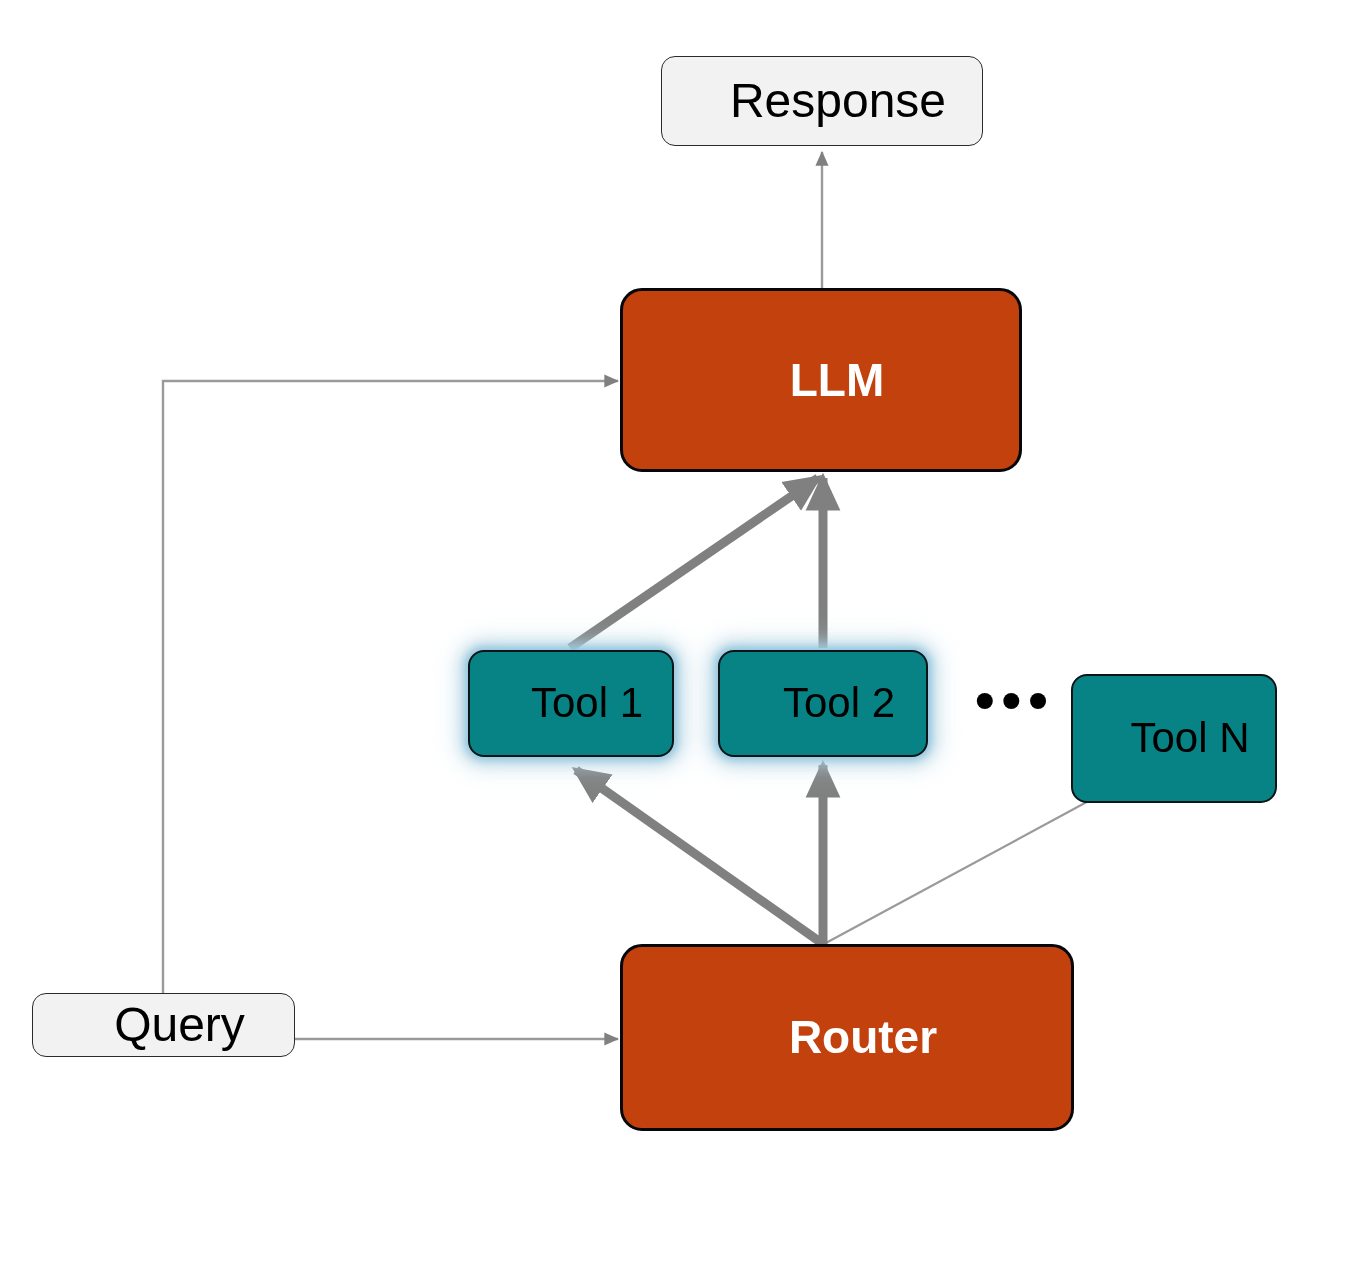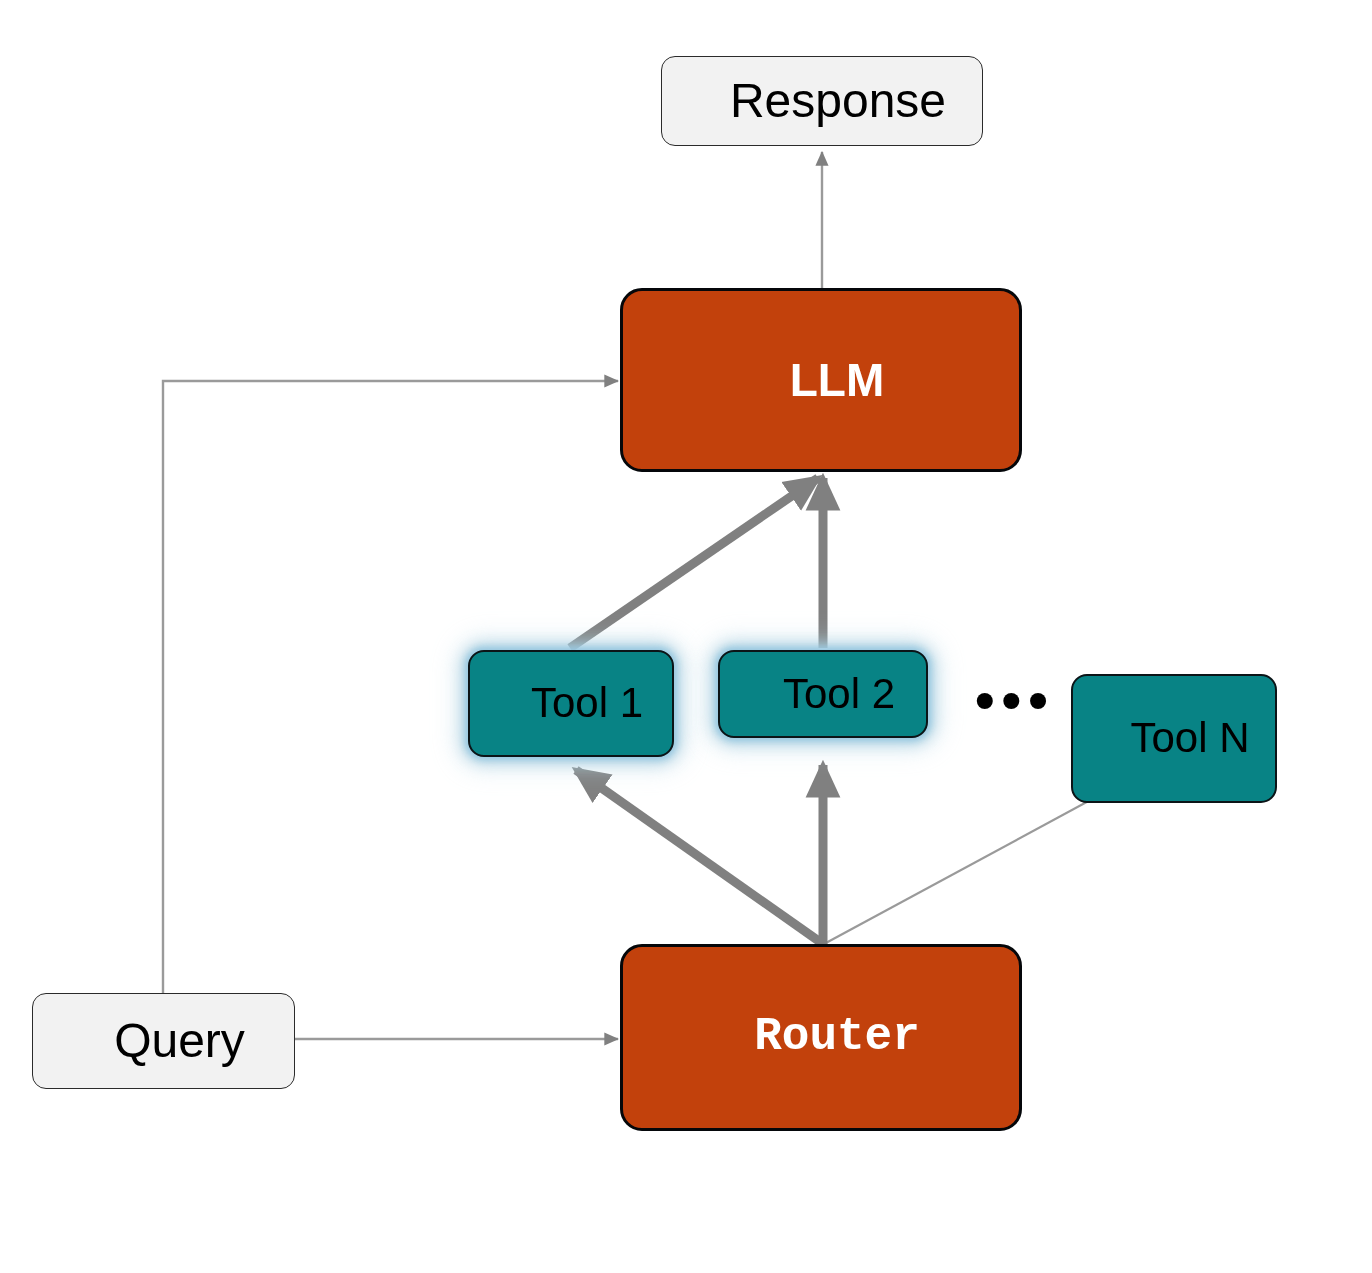--- a/index.html
+++ b/index.html
@@ -134,33 +134,33 @@
   </div>
 
   <div class="node node-dark" style="left:620px; top:288px; width:402px; height:184px;">
     <span>LLM</span>
   </div>
 
   <div class="node node-tool glow" style="left:468px; top:650px; width:206px; height:107px;">
     <span>Tool 1</span>
   </div>
 
-  <div class="node node-tool glow" style="left:718px; top:650px; width:210px; height:88px;">
+  <div class="node node-tool glow" style="left:718px; top:650px; width:210px; height:107px;">
     <span>Tool 2</span>
   </div>
 
   <div class="ellipsis" style="left:975px; top:672px;">
     <span>•••</span>
   </div>
 
   <div class="node node-tool" style="left:1071px; top:650px; width:206px; height:129px;margin-top:24px;">
     <span>Tool N</span>
   </div>
 
-  <div class="node node-dark" style="left:620px; top:944px; width:402px; height:187px;font-family:Liberation Mono, monospace;">
+  <div class="node node-dark" style="left:620px; top:944px; width:454px; height:187px;">
     <span>Router</span>
   </div>
 
-  <div class="node node-plain" style="left:32px; top:993px; width:263px; height:96px;">
+  <div class="node node-plain" style="left:32px; top:993px; width:263px; height:64px;">
     <span>Query</span>
   </div>
 
 </div>
 
 </body></html>

